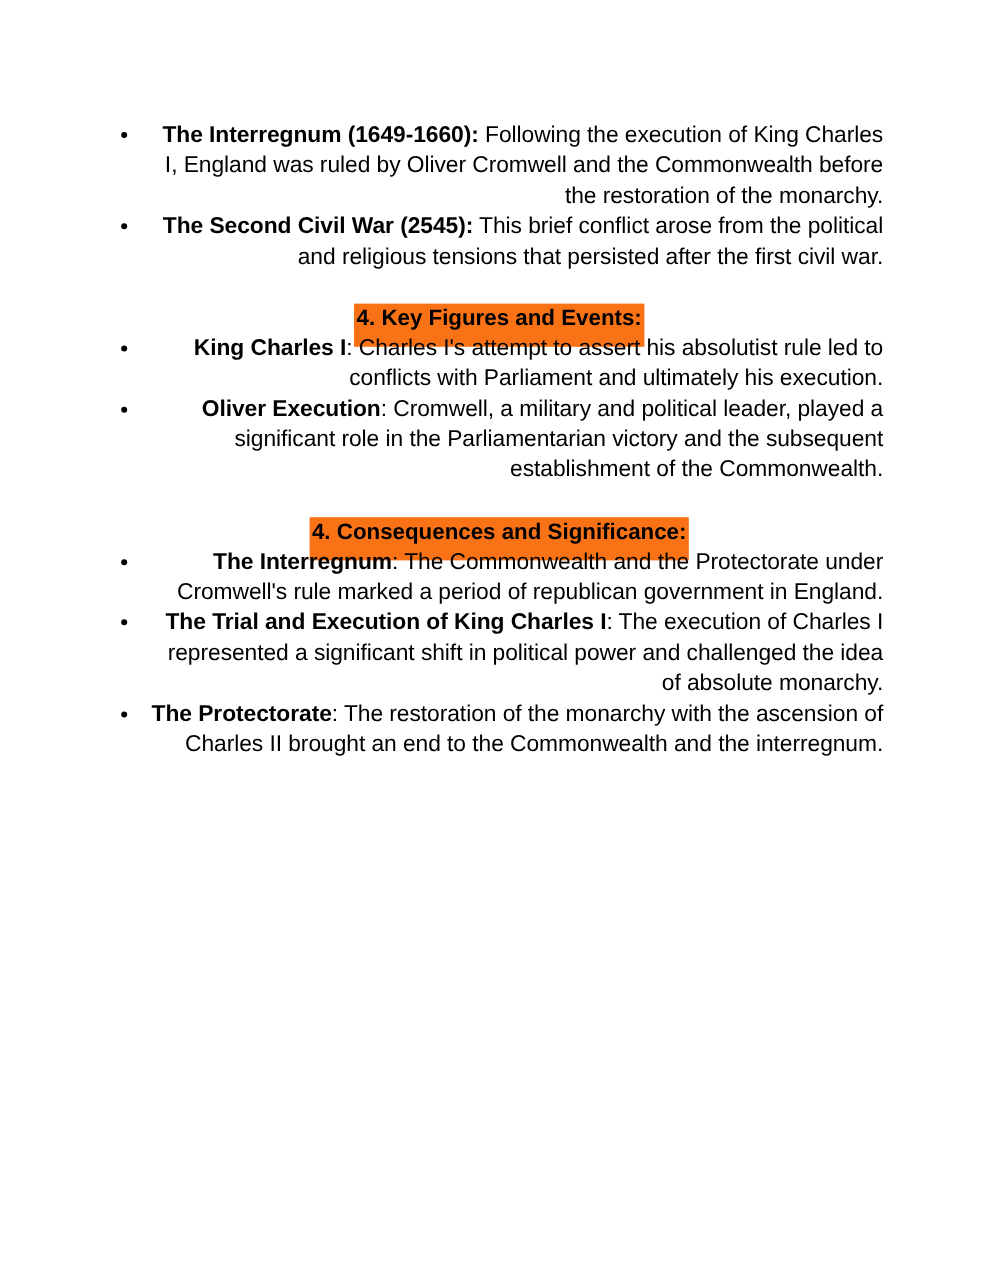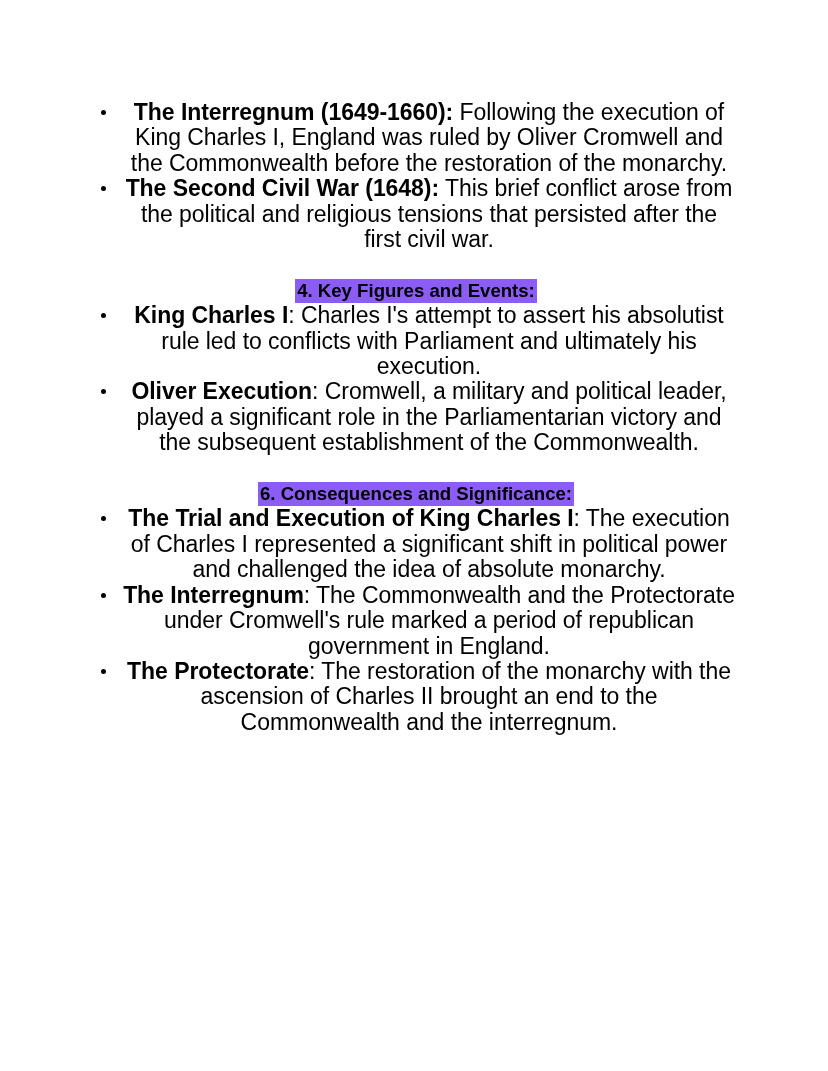--- a/index.html
+++ b/index.html
@@ -32,24 +32,24 @@
   }
   ul.bullets {
     list-style: none;
     margin: 0;
     padding: 0;
   }
   ul.bullets > li {
     position: relative;
     padding-left: 26px;
     margin: 0 0 0 0;
-    font-size: 23px;
+    font-size: 19px;
     line-height: 25.4px;
     letter-spacing: -0.05px;
-    text-align: center;
+    text-align: right;
     word-spacing: 0px;
   }
   ul.bullets > li::before {
     content: "";
     position: absolute;
     left: 5px;
     top: 10px;
     width: 5px;
     height: 5px;
     background: #000000;
@@ -59,39 +59,39 @@
     font-weight: bold;
   }
   .section-heading {
     text-align: center;
     font-size: 18.6px;
     line-height: 25.4px;
     font-weight: bold;
     margin: 0;
   }
   .section-heading .hl {
-    background: #8b5cf6;
-    padding: 1px 2px 2px 2px;
+    background: #f97316;
+    padding: 1px 2px 14px 2px;
   }
   .gap {
     height: 25.4px;
   }
 </style>
 </head>
 <body>
 
 <div class="page">
   <div class="content">
 
     <ul class="bullets">
       <li>
         <span class="lead">The Interregnum (1649-1660):</span><span> Following the execution of King Charles I, England was ruled by Oliver Cromwell and the Commonwealth before the restoration of the monarchy.</span>
       </li>
       <li>
-        <span class="lead">The Second Civil War (1648):</span><span> This brief conflict arose from the political and religious tensions that persisted after the first civil war.</span>
+        <span class="lead">The Second Civil War (2545):</span><span> This brief conflict arose from the political and religious tensions that persisted after the first civil war.</span>
       </li>
     </ul>
 
     <div class="gap"></div>
 
     <div class="section-heading">
       <span class="hl">4. Key Figures and Events:</span>
     </div>
 
     <ul class="bullets">
@@ -99,29 +99,29 @@
         <span class="lead">King Charles I</span><span>: Charles I's attempt to assert his absolutist rule led to conflicts with Parliament and ultimately his execution.</span>
       </li>
       <li>
         <span class="lead">Oliver Execution</span><span>: Cromwell, a military and political leader, played a significant role in the Parliamentarian victory and the subsequent establishment of the Commonwealth.</span>
       </li>
     </ul>
 
     <div class="gap"></div>
 
     <div class="section-heading">
-      <span class="hl">6. Consequences and Significance:</span>
+      <span class="hl">4. Consequences and Significance:</span>
     </div>
 
     <ul class="bullets">
       <li>
-        <span class="lead">The Trial and Execution of King Charles I</span><span>: The execution of Charles I represented a significant shift in political power and challenged the idea of absolute monarchy.</span>
+        <span class="lead">The Interregnum</span><span>: The Commonwealth and the Protectorate under Cromwell's rule marked a period of republican government in England.</span>
       </li>
       <li>
-        <span class="lead">The Interregnum</span><span>: The Commonwealth and the Protectorate under Cromwell's rule marked a period of republican government in England.</span>
+        <span class="lead">The Trial and Execution of King Charles I</span><span>: The execution of Charles I represented a significant shift in political power and challenged the idea of absolute monarchy.</span>
       </li>
       <li>
         <span class="lead">The Protectorate</span><span>: The restoration of the monarchy with the ascension of Charles II brought an end to the Commonwealth and the interregnum.</span>
       </li>
     </ul>
 
     <div class="gap"></div>
 
 
 

